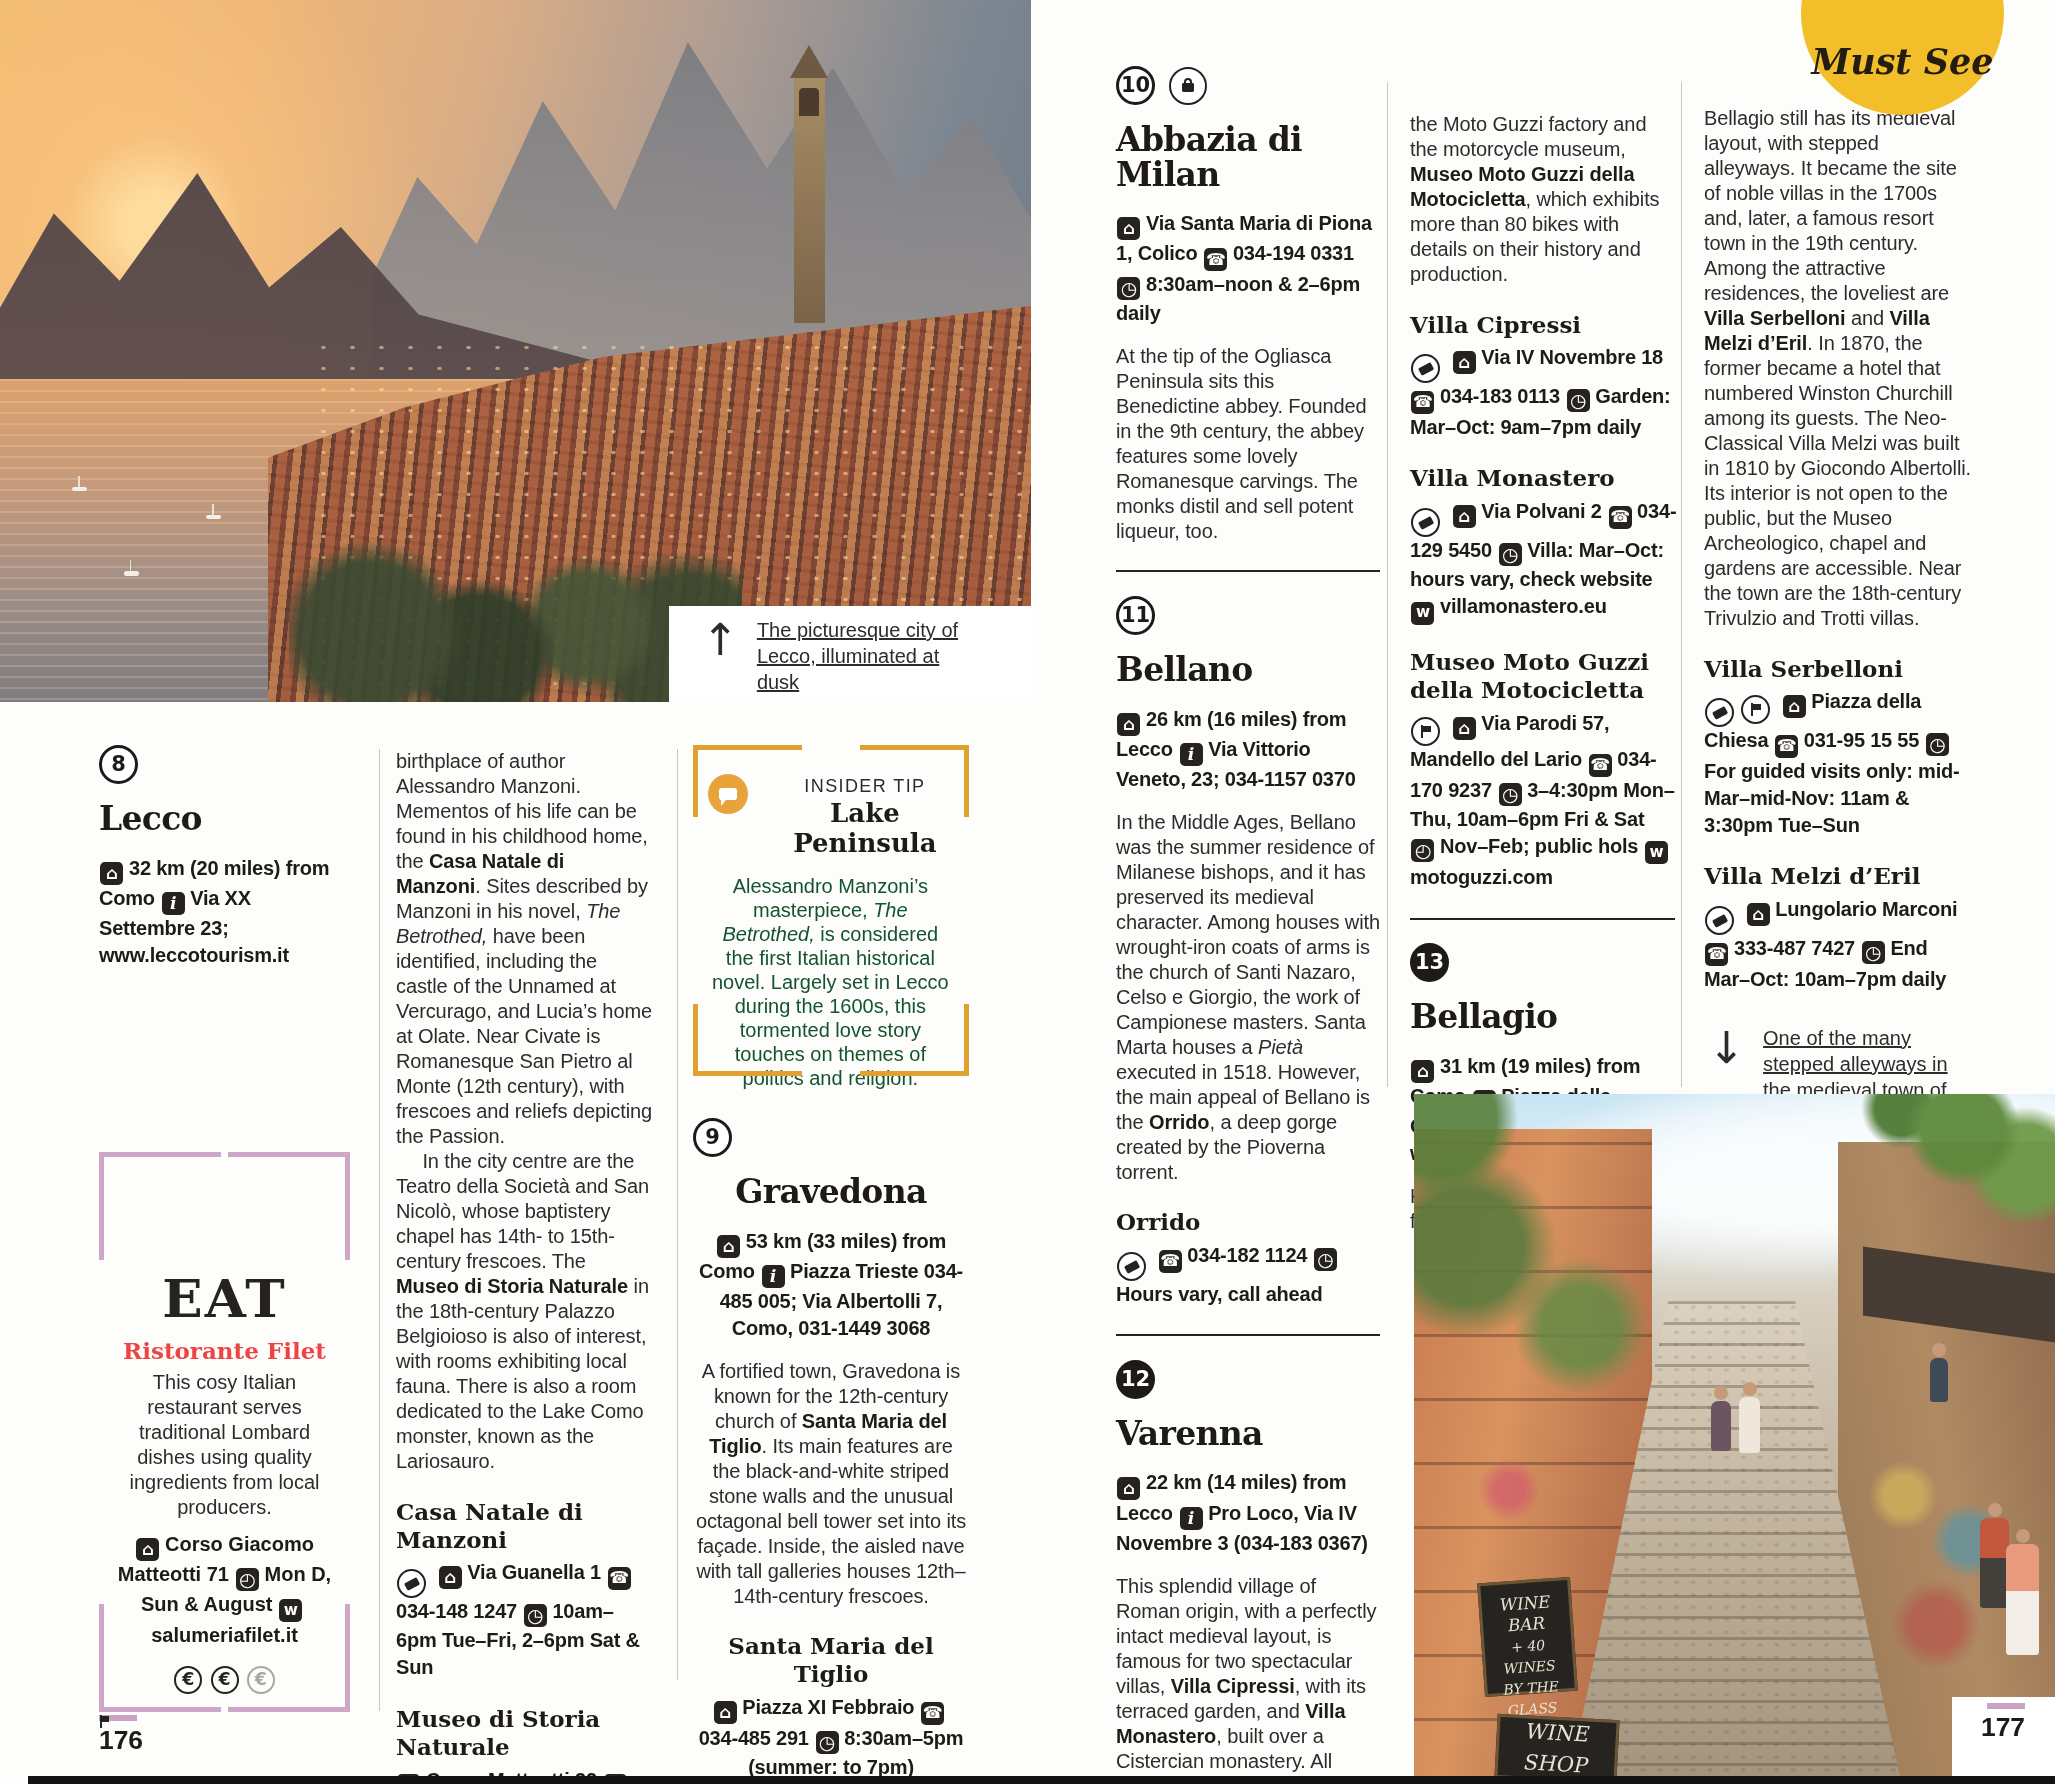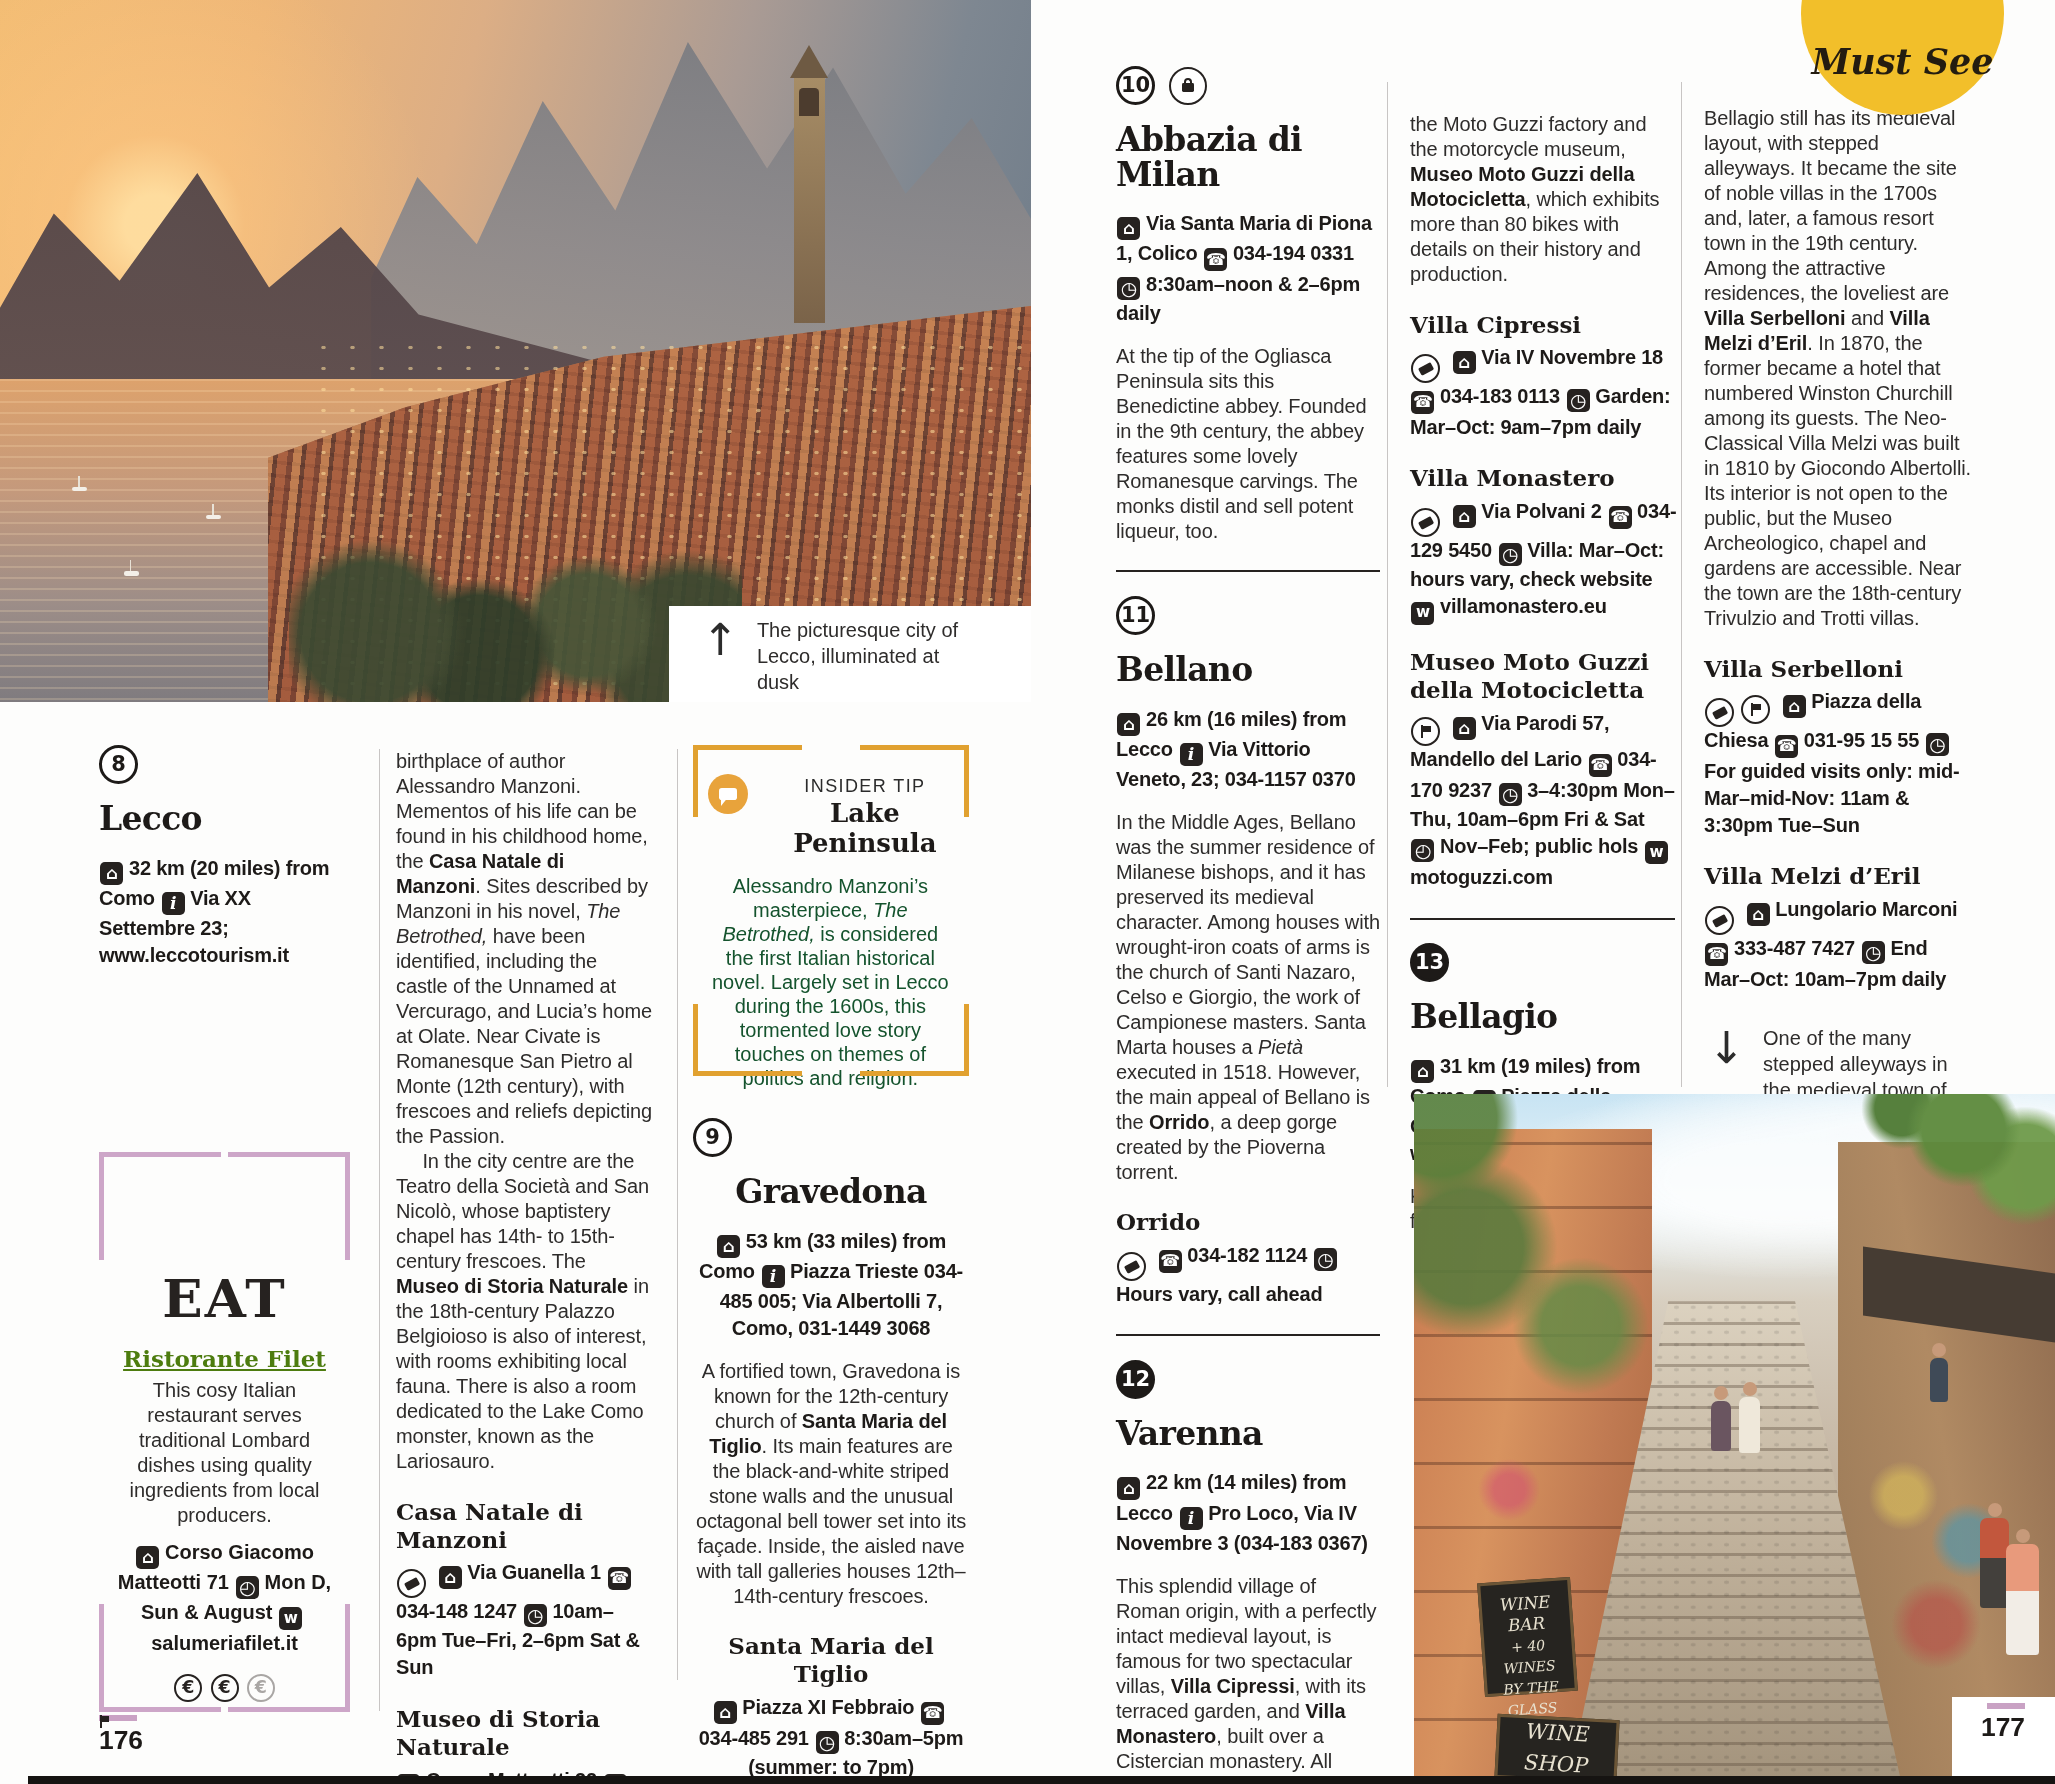--- a/index.html
+++ b/index.html
@@ -51,21 +51,21 @@
   .colA{left:99px;top:745px;width:252px;}
   .colB{left:396px;top:749px;width:258px;}
   .colC{left:693px;top:745px;width:276px;text-align:center;}
   .colD{left:1116px;top:66px;width:267px;}
   .colE{left:1410px;top:69px;width:268px;margin-top:43px;}
   .colF{left:1704px;top:106px;width:270px;}
 
   
   .caption{display:flex;}
   .cap-arrow{font:400 44px/1 "DejaVu Sans",sans-serif;color:#2b2b2b;margin:1.4px 18px 0 0;}
-  .cap-text{font:400 20px/26px "Liberation Sans",sans-serif;color:#2e2c2b;}
+  .cap-text{font:400 20px/26px "Liberation Sans",sans-serif;color:#2e2c2b;text-decoration:underline;}
   .caption-lecco{position:absolute;left:669px;top:606px;width:362px;height:96px;background:#fff;
                  padding:11px 0 0 33px;box-sizing:border-box;}
   .caption-lecco .cap-text{width:229px;}
   .caption-bellagio{margin-top:32px;padding-left:4.2px;}
   .caption-bellagio .cap-text{width:215px;}
 
   
   .tipbox{position:relative;width:276px;height:331px;margin-bottom:42px;box-sizing:border-box;}
   .corner{position:absolute;width:104px;height:67px;border:0 solid #e1a130;}
   .c-tl{left:0;top:0;border-left-width:5.6px;border-top-width:5.6px;}
@@ -79,21 +79,21 @@
   .bub::after{content:"";position:absolute;left:2.1px;bottom:-5.6px;width:0;height:0;
               border:5.6px solid transparent;border-top:6.3px solid #fff;border-left:4.2px solid #fff;}
   .tip-kicker{font:400 18px/1 "Liberation Sans",sans-serif;letter-spacing:1.4px;color:#2b2b2b;margin-top:2.8px;}
   .tip-title{font:700 26px/1.15 "DejaVu Serif",serif;color:#1d1a18;margin-top:4.2px;}
   .tip-body{font:400 20px/24px "Liberation Sans",sans-serif;color:#14532d;padding:15.3px 18px 0 16.7px;margin:0;}
 
   
   .eatbox{position:absolute;left:99px;top:1152px;width:251px;height:560px;text-align:center;box-sizing:border-box;}
   .eatbox .corner{border-color:#cda6c8;width:117px;height:103px;}
   .eat-label{font:700 53px/1 "DejaVu Serif",serif;color:#262220;letter-spacing:2.1px;padding-top:120px;}
-  .eat-name{font:700 23px/1.1 "DejaVu Serif",serif;color:#4d7c0f;margin-top:21px;text-decoration:underline;}
+  .eat-name{font:700 23px/1.1 "DejaVu Serif",serif;color:#ef4444;margin-top:13px;}
   .eat-body{font:400 20px/25px "Liberation Sans",sans-serif;margin:7px 0 0;padding:0 26.4px;}
   .eat-info{font:700 20px/27px "Liberation Sans",sans-serif;color:#1d1a18;margin:11px 0 0;padding:0 12.5px;}
   .euros{margin-top:16.7px;display:flex;justify-content:center;gap:8.3px;}
   .euro{width:28px;height:28px;border:2.8px solid #262220;border-radius:50%;display:flex;align-items:center;
         justify-content:center;font:700 17.4px/1 "DejaVu Sans",sans-serif;color:#262220;box-sizing:border-box;}
   .euro.muted{border-color:#a9a6a4;color:#a9a6a4;}
 
   
   .mustsee{position:absolute;left:1801px;top:-88px;width:203px;height:203px;border-radius:50%;background:#f2bf2a;
            display:flex;align-items:flex-end;justify-content:center;padding-bottom:36px;box-sizing:border-box;}

